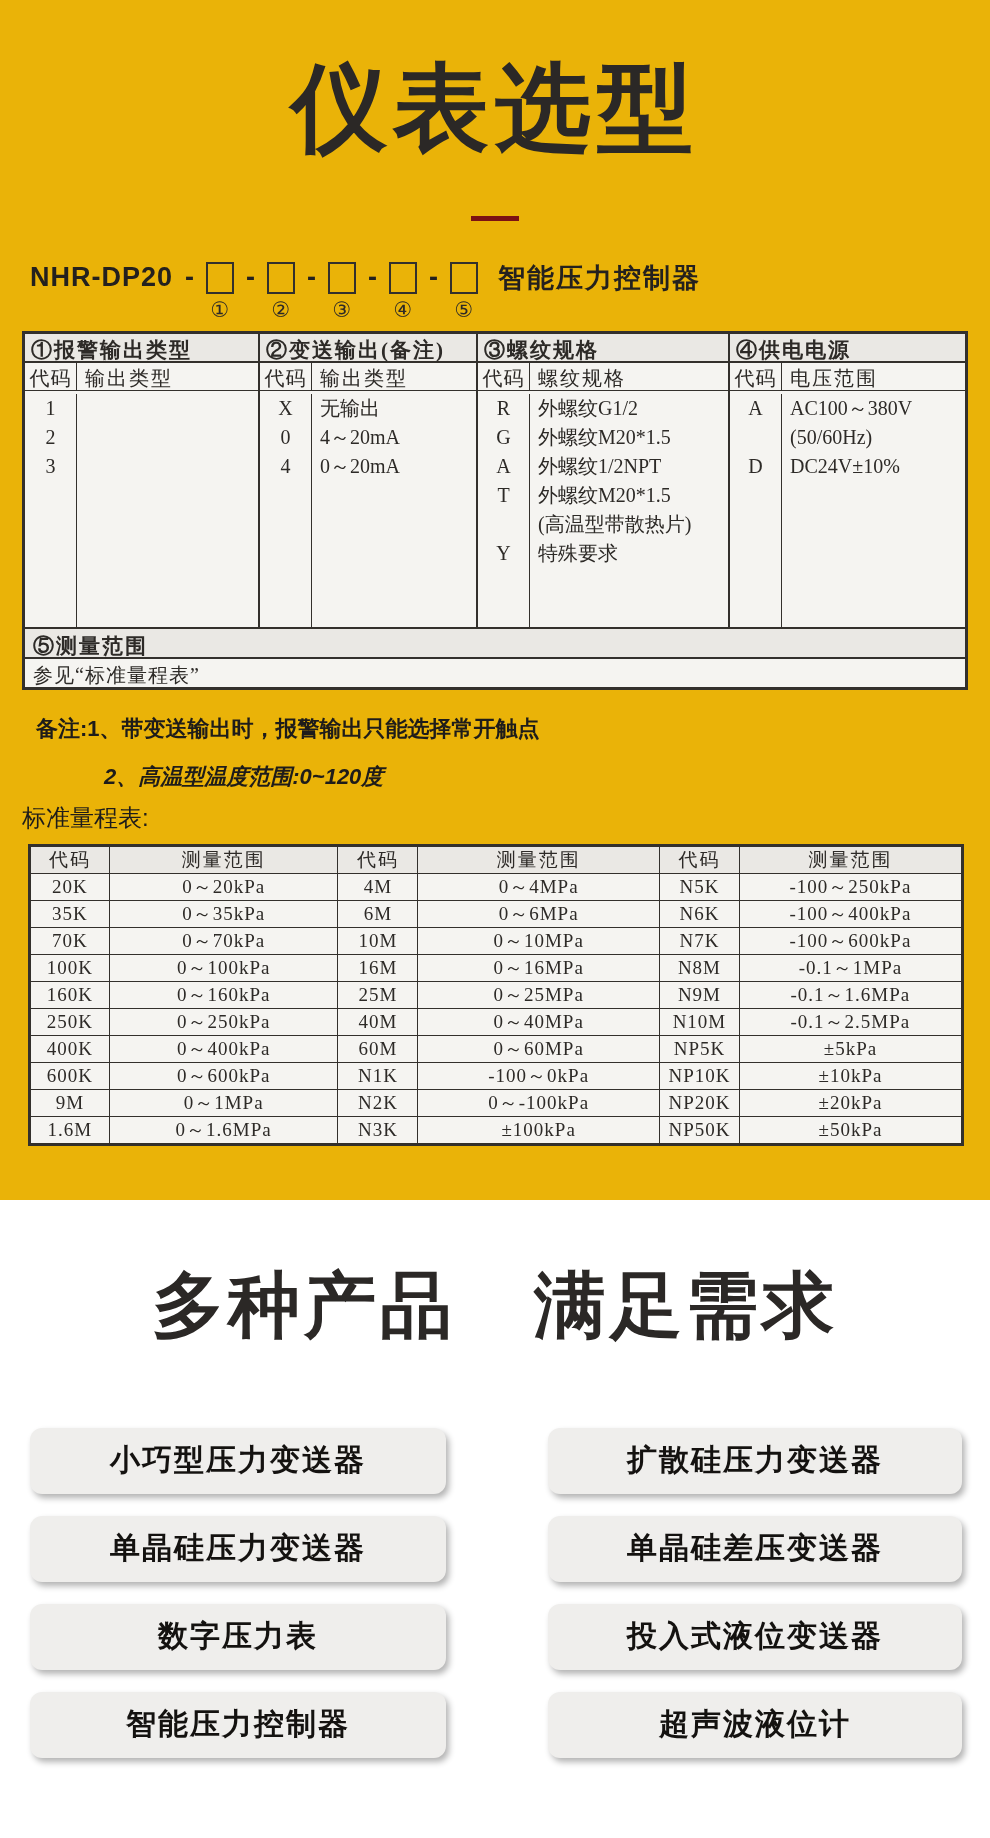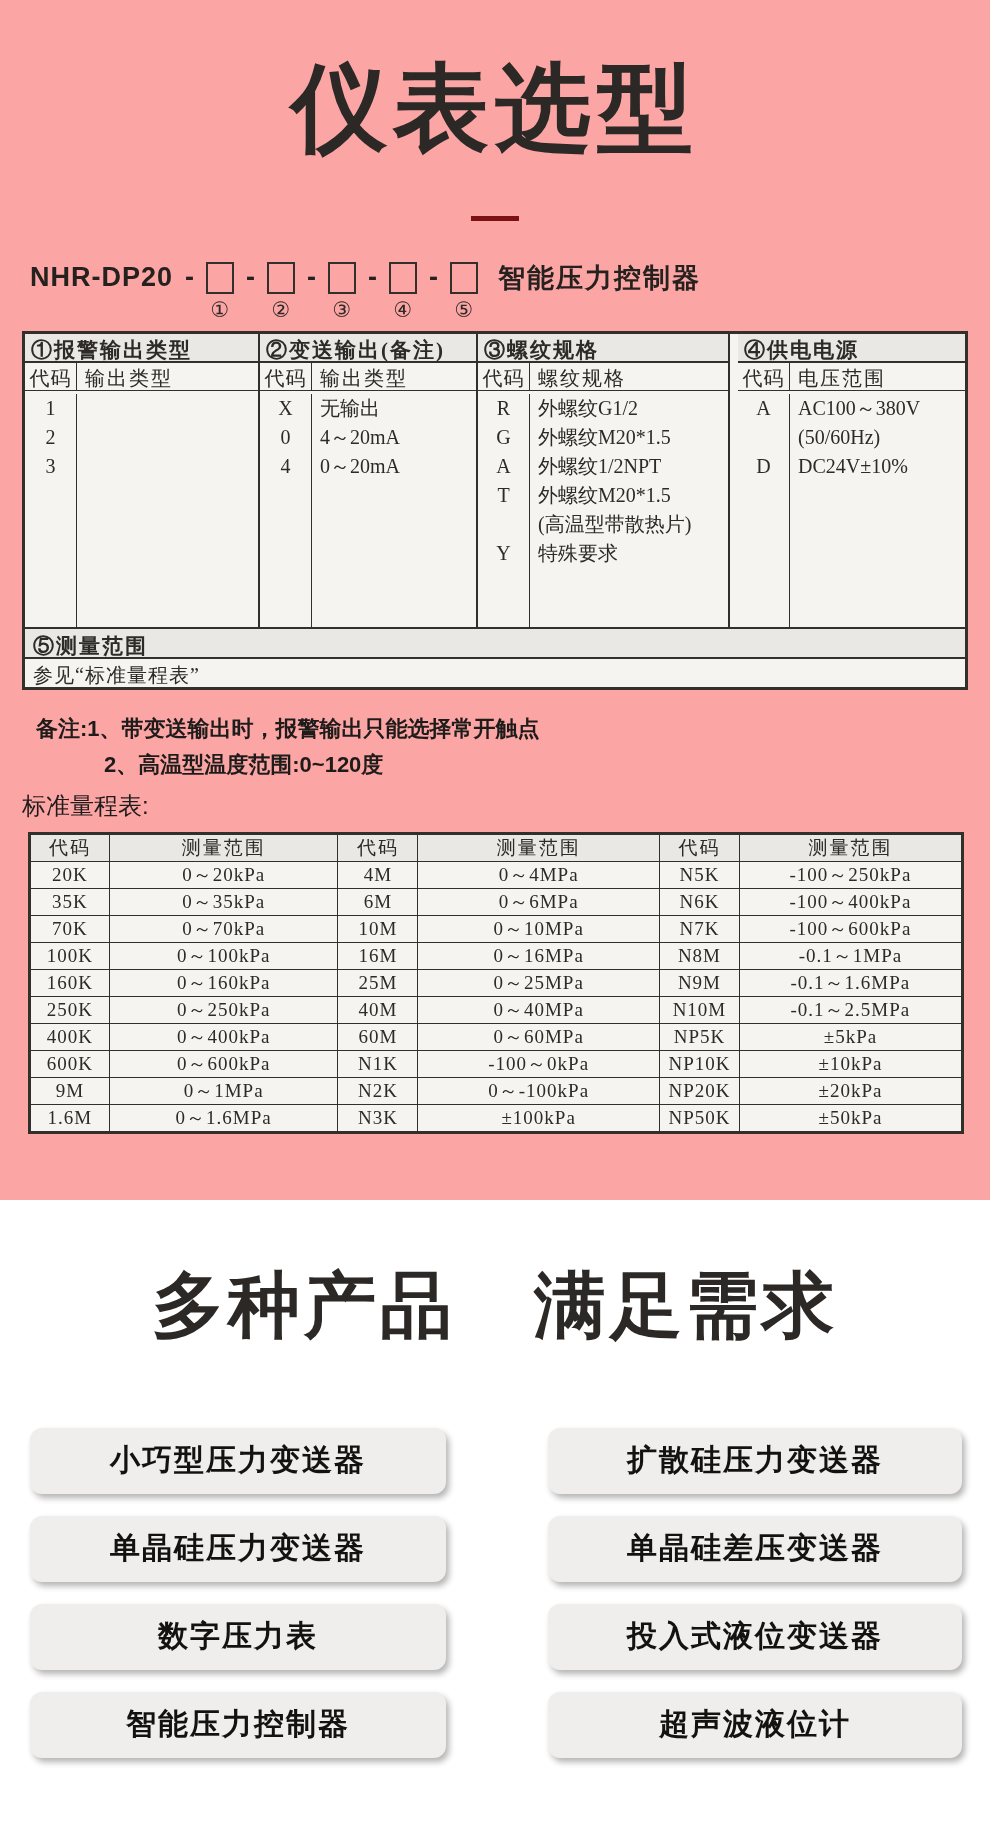--- a/index.html
+++ b/index.html
@@ -1,21 +1,21 @@
 <!DOCTYPE html>
 <html><head>
 <meta charset="utf-8">
 <style>
   * { margin: 0; padding: 0; box-sizing: border-box; }
   html, body { width: 990px; background: #ffffff; }
   body { font-family: "Liberation Sans", "DejaVu Sans", sans-serif; color: #2d2a27; }
 
   .top-section {
     width: 990px; height: 1200px;
-    background: #fca5a5;
+    background: #eab308;
     overflow: hidden;
   }
 
   
   .page-title {
     margin-top: 56px;
     text-align: center;
     font-size: 96px;
     font-weight: 900;
     letter-spacing: 6px;
@@ -59,21 +59,21 @@
   
   .sel-table {
     width: 946px;
     margin: 36px auto 0 22px;
     border: 3px solid #33302c;
     background: #f5f4f1;
     font-family: "Liberation Serif", "DejaVu Serif", serif;
   }
   .sel-sections { display: flex; }
   .sel-sec { border-right: 2px solid #33302c; display: flex; flex-direction: column; }
-  .sel-sec:last-child { border-right: none; padding-left: 8px; }
+  .sel-sec:last-child { border-right: none; }
   .sec1 { width: 235px; }
   .sec2 { width: 218px; }
   .sec3 { width: 252px; }
   .sec4 { flex: 1; }
   .sec-title {
     height: 29px;
     background: #eae8e4;
     border-bottom: 2px solid #33302c;
     font-size: 21px; font-weight: 700;
     letter-spacing: 2px;
@@ -102,21 +102,21 @@
   .range-value-row {
     border-top: 2px solid #33302c;
     background: #f5f4f1;
     height: 30px;
     font-size: 20px; letter-spacing: 1px;
     padding: 3px 0 0 8px;
   }
 
   
   .notes { margin: 24px 0 0 36px; font-size: 22px; font-weight: 700; color: #1e1c1a; }
-  .notes .note-line-2 { margin-left: 68px; margin-top: 6px; }
+  .notes .note-line-2 { margin-left: 68px; margin-top: 18px; font-style: italic; }
   .range-table-label { margin: 10px 0 0 22px; font-size: 24px; font-weight: 400; color: #1e1c1a; }
 
   
   table.range-table {
     border-collapse: collapse;
     margin: 10px 0 0 28px;
     width: 936px;
     font-family: "Liberation Serif", "DejaVu Serif", serif;
     background: #f5f4f1;
     border: 3px solid #33302c;

